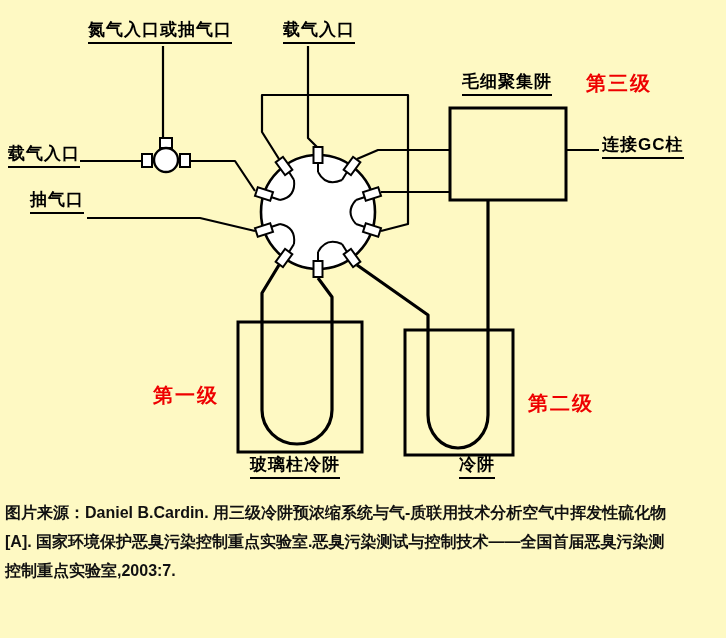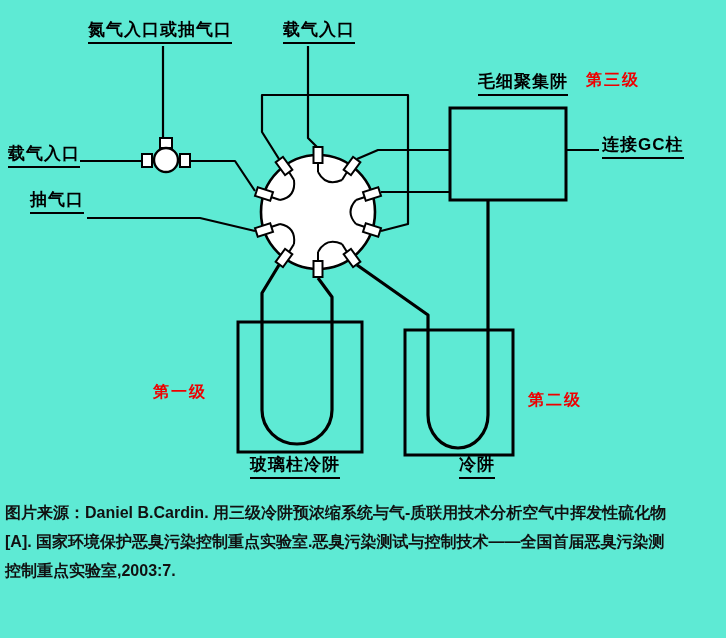--- a/index.html
+++ b/index.html
@@ -1,22 +1,22 @@
 <!DOCTYPE html>
 <html><head>
 <meta charset="utf-8">
 <style>
   html,body{margin:0;padding:0;background:#ffffff;}
-  #page{position:relative;width:726px;height:638px;background:#5eead4;overflow:hidden;
+  #page{position:relative;width:726px;height:638px;background:#fef9c3;overflow:hidden;
         font-family:"Liberation Sans","DejaVu Sans",sans-serif;}
   svg{position:absolute;left:0;top:0;}
   .lbl{position:absolute;font-weight:bold;font-size:17px;color:#000;
        letter-spacing:1px;border-bottom:2px solid #000;padding-bottom:2px;
        white-space:nowrap;line-height:1.2;}
-  .stage{position:absolute;font-weight:bold;font-size:16px;color:#ee0000;
+  .stage{position:absolute;font-weight:bold;font-size:20px;color:#ee0000;
          letter-spacing:2px;white-space:nowrap;}
   .caption{position:absolute;left:5px;top:498px;width:716px;font-weight:bold;
            font-size:16px;line-height:29px;color:#111;}
   .capline{white-space:nowrap;}
   .stroke{fill:none;stroke:#000;stroke-width:2.2;stroke-linejoin:round;stroke-linecap:butt;}
   .thick{fill:none;stroke:#000;stroke-width:3;}
   .tube{fill:none;stroke:#000;stroke-width:3.2;stroke-linejoin:round;}
   .port{fill:#fff;stroke:#000;stroke-width:2;}
   .inner{fill:none;stroke:#000;stroke-width:2;}
 </style>
@@ -102,21 +102,21 @@
   </svg>
 
   <div class="lbl" style="left:88px;top:20px;">氮气入口或抽气口</div>
 
   <div class="lbl" style="left:283px;top:20px;">载气入口</div>
 
   <div class="lbl" style="left:8px;top:144px;">载气入口</div>
 
   <div class="lbl" style="left:30px;top:190px;">抽气口</div>
 
-  <div class="lbl" style="left:462px;top:72px;margin-left:16px;">毛细聚集阱</div>
+  <div class="lbl" style="left:462px;top:72px;">毛细聚集阱</div>
 
   <div class="stage" style="left:586px;top:70px;">第三级</div>
 
   <div class="lbl" style="left:602px;top:135px;text-align:center;">连接GC柱</div>
 
   <div class="stage" style="left:153px;top:382px;">第一级</div>
 
   <div class="stage" style="left:528px;top:390px;">第二级</div>
 
   <div class="lbl" style="left:250px;top:455px;">玻璃柱冷阱</div>

